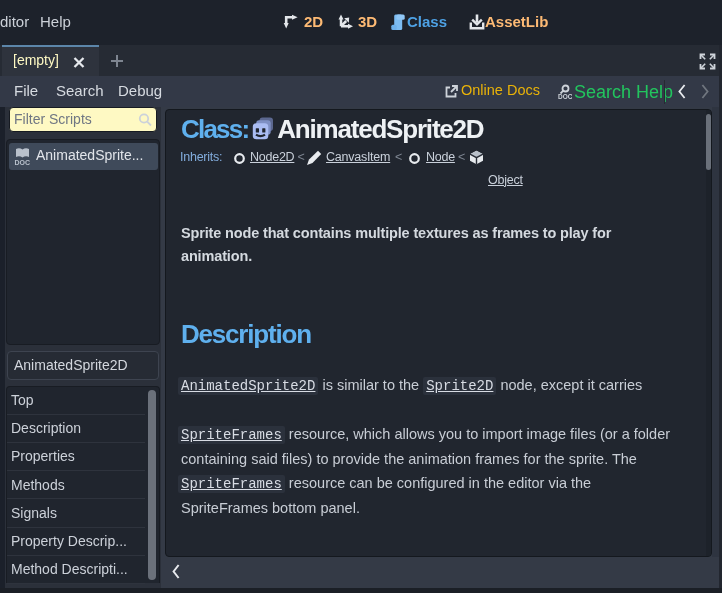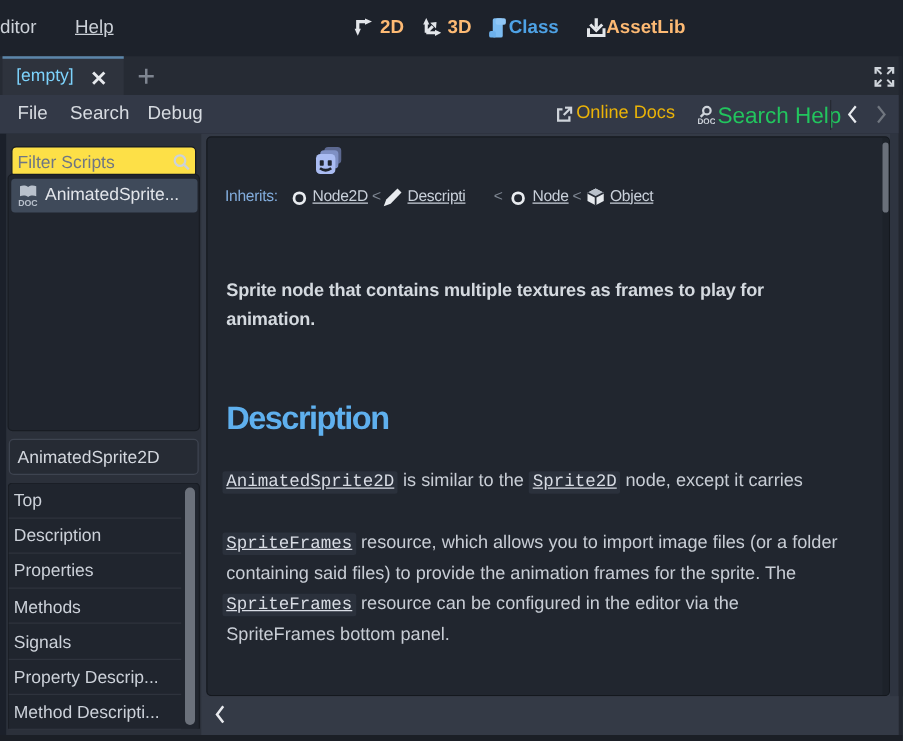--- a/index.html
+++ b/index.html
@@ -10,31 +10,31 @@
 
   
   #titlebar { left:0; top:0; width:722px; height:45px; background:#1d222b; }
   .menutxt { color:#ccd1d8; font-size:15px; }
   .topbtn { color:#fdba74; font-size:15px; font-weight:bold; }
 
   
   #tabbar { left:0; top:45px; width:722px; height:31px; background:#262b34; }
   #tab1 { left:2px; top:0; width:97px; height:31px; background:#2e333d;
     border-top:2.5px solid #5c86aa; }
-  #tab1 span { position:absolute; left:11px; top:5px; font-size:14px; color:#7dd3fc;text-align:right; }
+  #tab1 span { position:absolute; left:11px; top:5px; font-size:14px; color:#fef9c3;text-align:right; }
 
   
   #menubar { left:0; top:76px; width:722px; height:31px; background:#333947; }
   .mitem { position:absolute; top:6px; font-size:15px; color:#d7dbe1; }
 
   
   #content { left:0; top:107px; width:722px; height:486px; background:#343a46; }
   #leftcol { left:5px; top:0px; width:156px; height:486px; background:#2b303a; }
   #leftedge { left:0px; top:0px; width:5px; height:486px; background:#1b202a; }
-  #filter { left:9px; top:10px; width:148px; height:25px; background:#fde047;
+  #filter { left:9px; top:0; width:148px; height:25px; background:#fef9c3;
     border:1px solid #171b22; border-radius:4px; }
   #filter span { position:absolute; left:4px; top:3px; font-size:14px; color:#6f7683; }
   #scriptlist { left:6px; top:32px; width:154px; height:206px; background:#20252e;
     border:1px solid #181c23; border-radius:4px; }
   #selrow { left:2px; top:3px; width:149px; height:27px; background:#3f4a5a; border-radius:3px; }
   #selrow span { position:absolute; left:27px; top:4px; font-size:14px; color:#e2e5ea; white-space:nowrap;}
   #classlabel { left:7px; top:244px; width:152px; height:29px; background:#262b34;
     border:1px solid #3e4450; border-radius:4px; }
   #classlabel span { position:absolute; left:6px; top:5px; font-size:14px; color:#d3d7de; }
   #memberlist { left:6px; top:278.5px; width:154px; height:197px; background:#20252e;
@@ -74,21 +74,21 @@
   #botedge { left:0px; top:481px; width:722px; height:5px; background:#1b1f26; }
   #rightedge { position:absolute; left:719px; top:45px; width:3px; height:543px; background:#22262f; }
   svg { display:block; }
   .icon { position:absolute; }
 </style>
 </head>
 <body>
 <div id="stage">
   <div class="abs" id="titlebar">
     <span class="menutxt abs" style="left:-10px; top:13px;">Editor</span>
-    <span class="menutxt abs" style="left:60px; top:13px;text-decoration:underline;">Help</span>
+    <span class="menutxt abs" style="left:40px; top:13px;">Help</span>
     <svg class="icon" style="left:283px; top:14px;" width="16" height="16" viewBox="0 0 16 16">
       <path d="M3.2 9.5 V3.2 H9.5" stroke="#e3e6ea" stroke-width="2.6" fill="none"></path>
       <path d="M9 0.7 L14.6 3.2 L9 5.7 Z" fill="#e3e6ea"></path>
       <path d="M0.7 9 L5.7 9 L3.2 14.6 Z" fill="#e3e6ea"></path>
     </svg>
     <span class="topbtn abs" style="left:304px; top:13px;">2D</span>
     <svg class="icon" style="left:337px; top:13px;" width="17" height="17" viewBox="0 0 17 17">
       <path d="M4 13.2 V6 M4 13.2 H11.5 M4.6 12.6 L9.2 8" stroke="#e3e6ea" stroke-width="2.5" fill="none"></path>
       <path d="M1.5 6.5 L6.5 6.5 L4 1.4 Z" fill="#e3e6ea"></path>
       <path d="M11 10.7 L11 15.7 L16 13.2 Z" fill="#e3e6ea"></path>
@@ -182,51 +182,52 @@
       <div class="mrow" style="top:0px;">Top</div>
       <div class="mrow" style="top:28.2px;">Description</div>
       <div class="mrow" style="top:56.4px;">Properties</div>
       <div class="mrow" style="top:84.6px;">Methods</div>
       <div class="mrow" style="top:112.9px;">Signals</div>
       <div class="mrow" style="top:141.1px;">Property Descrip...</div>
       <div class="mrow" style="top:169.3px;">Method Descripti...</div>
       <div id="memscroll"></div>
     </div>
     <div class="abs" id="docpanel">
+      <div id="doctitle" class="hfont"><span class="blue" style="letter-spacing:-1.8px;">Class:</span><span style="display:inline-block; width:29px;"></span>AnimatedSprite2D</div>
       <svg class="icon" style="left:86px; top:7px;" width="22" height="23" viewBox="0 0 22 23">
         <rect x="7.5" y="0.5" width="13.5" height="13.5" rx="3" fill="#5c6890"></rect>
         <rect x="4.2" y="3.2" width="14.5" height="14.5" rx="3" fill="#7f90c4"></rect>
         <rect x="0.8" y="6.2" width="15.5" height="16" rx="3.5" fill="#aabcf2"></rect>
         <rect x="3.8" y="11.2" width="3.2" height="4.4" rx="0.6" fill="#20252f"></rect>
         <rect x="10.2" y="11.2" width="3.2" height="4.4" rx="0.6" fill="#20252f"></rect>
         <path d="M4 17.6 Q8.5 20.8 13 17.6" stroke="#20252f" stroke-width="2.2" fill="none"></path>
       </svg>
       <div id="inherits">
         <span class="lbl abs" style="left:14px;">Inherits:</span>
         <svg class="icon" style="left:67px; top:2px;" width="13" height="13" viewBox="0 0 13 13">
           <circle cx="6.5" cy="6.5" r="4.3" stroke="#e8ebef" stroke-width="2.2" fill="none"></circle>
         </svg>
         <u class="abs" style="left:84px;">Node2D</u>
         <span class="sep abs" style="left:131.5px;">&lt;</span>
         <svg class="icon" style="left:140px; top:0.5px;" width="16" height="16" viewBox="0 0 16 16">
           <path d="M1 15 L3 9.5 L12 0.8 L15.2 4 L6.5 13 Z" fill="#e8ebef"></path>
         </svg>
-        <u class="abs" style="left:160px;">Descripti</u>
+        <u class="abs" style="left:160px;">CanvasItem</u>
         <span class="sep abs" style="left:229px;">&lt;</span>
         <svg class="icon" style="left:242px; top:2px;" width="13" height="13" viewBox="0 0 13 13">
           <circle cx="6.5" cy="6.5" r="4.3" stroke="#e8ebef" stroke-width="2.2" fill="none"></circle>
         </svg>
         <u class="abs" style="left:260px;">Node</u>
         <span class="sep abs" style="left:292px;">&lt;</span>
         <svg class="icon" style="left:303px; top:0.5px;" width="15" height="15" viewBox="0 0 15 15">
           <path d="M7.5 0.8 L14 4.2 V10.8 L7.5 14.2 L1 10.8 V4.2 Z" fill="#e6e9ed"></path>
           <path d="M7.5 0.8 L14 4.2 L7.5 7.6 L1 4.2 Z" fill="#b9c0ca"></path>
           <path d="M7.5 7.6 V14.2 M1 4.2 L7.5 7.6 L14 4.2" stroke="#272c36" stroke-width="1.4" fill="none"></path>
         </svg>
-        <u class="abs" style="left:322px;">Object</u>
+        <u class="abs" style="left:322px;margin-top:23px;">Object</u>
       </div>
       <div id="boldintro">Sprite node that contains multiple textures as frames to play for<br>animation.</div>
       <div id="deschead" class="hfont blue">Description</div>
       <div class="pline" style="top:263px; left:12px;"><code class="chip">AnimatedSprite2D</code> is similar to the <code class="chip">Sprite2D</code> node, except it carries</div>
       <div class="pline" style="top:312px; left:12px;"><code class="chip">SpriteFrames</code> resource, which allows you to import image files (or a folder</div>
       <div class="pline" style="top:336.5px;">containing said files) to provide the animation frames for the sprite. The</div>
       <div class="pline" style="top:361px; left:12px;"><code class="chip">SpriteFrames</code> resource can be configured in the editor via the</div>
       <div class="pline" style="top:385.5px;">SpriteFrames bottom panel.</div>
       <div id="docscrolltrack"></div>
       <div id="docscrollgrab"></div>

